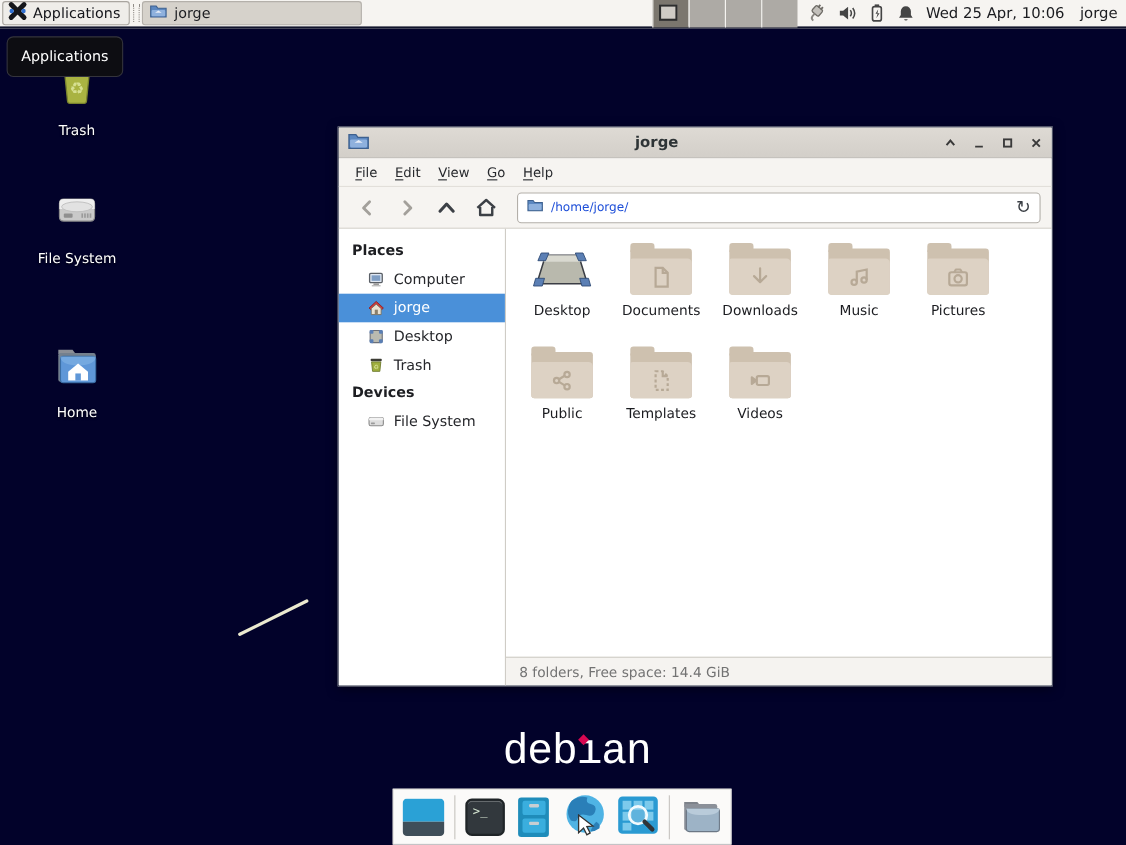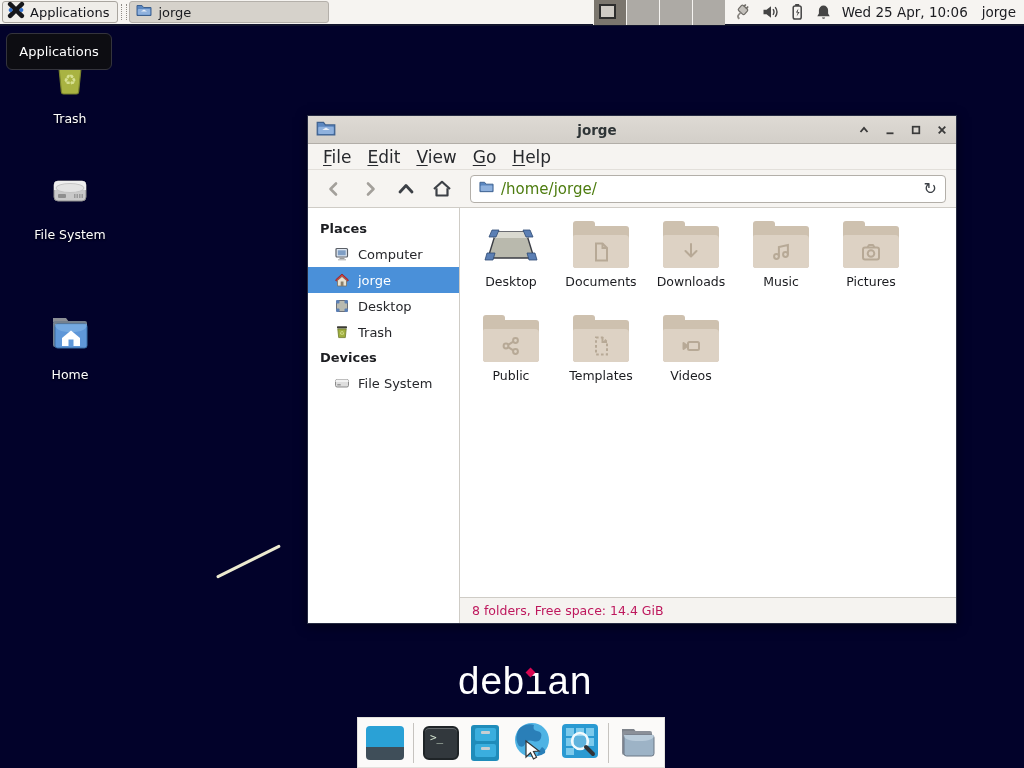--- a/index.html
+++ b/index.html
@@ -47,28 +47,28 @@
   
   .window { position:absolute; left:307px; top:115px; width:650px; height:509px;
             border:1px solid #262b42; background:#fff; box-shadow:0 2px 10px rgba(0,0,0,.5);
             display:flex; flex-direction:column; }
   .titlebar { height:28px; background:linear-gradient(#dedad4,#d3cfc9); border-bottom:1px solid #b2aea8;
               display:flex; align-items:center; padding:0 8px; }
   .titlebar .title { flex:1; text-align:center; font-size:13.5px; font-weight:bold; color:#2e3436; }
   .win-ctrls { display:flex; align-items:center; gap:14px; }
   .win-ctrls svg { display:block; }
   .menubar { height:26px; background:#f6f4f1; display:flex; align-items:center; padding-left:7px; border-bottom:1px solid #e2dfda;}
-  .menubar .mitem { padding:0 8px; font-size:17px; color:#27292d; }
+  .menubar .mitem { padding:0 8px; font-size:12px; color:#27292d; }
   .menubar u { text-decoration:underline; text-underline-offset:2px; }
   .toolbar { height:38px; background:#f6f4f1; border-bottom:1px solid #cfccc6;
              display:flex; align-items:center; padding:0 10px; gap:4px; }
   .tbtn { width:32px; height:28px; display:flex; align-items:center; justify-content:center; border-radius:3px; }
   .pathbar { flex:1; height:28px; margin-left:8px; background:#fff; border:1px solid #b3afa9; border-radius:4px;
              display:flex; align-items:center; padding:0 8px; gap:7px; }
-  .pathbar .ptext { flex:1; font-size:15px; color:#4d7c0f; }
+  .pathbar .ptext { flex:1; font-size:11px; color:#1d4ed8; }
   .pathbar .reload { font-size:16px; color:#3c4046; line-height:1; }
 
   .winbody { flex:1; display:flex; min-height:0; }
   .sidebar { width:152px; background:#fff; border-right:1px solid #cfccc6; padding-top:8px; font-size:13px; }
   .shead { height:25px; display:flex; align-items:center; padding-left:12px; font-weight:bold; color:#1d1e22; }
   .srow { height:26px; display:flex; align-items:center; gap:8px; padding-left:26px; color:#26272b; }
   .srow svg { flex:0 0 auto; display:block; }
   .srow.selected { background:#4a90d9; color:#fff; }
 
   .rightcol { flex:1; display:flex; flex-direction:column; min-width:0; }
@@ -76,21 +76,21 @@
              align-content:flex-start; }
   .fitem { width:90px; height:94px; display:flex; flex-direction:column; align-items:center; }
   .ficon { width:58px; height:48px; display:flex; align-items:flex-end; justify-content:center; }
   .folder { position:relative; width:56px; height:42px; background:#cec1af; border-radius:3px; }
   .folder::before { content:""; position:absolute; top:-5px; left:0; width:22px; height:8px;
                     background:#cec1af; border-radius:3px 3px 0 0; }
   .folder .front { position:absolute; left:0; right:0; bottom:0; height:33px; background:#ddd2c4;
                    border-radius:2px 4px 3px 3px; display:flex; align-items:center; justify-content:center; }
   .flabel { margin-top:6px; font-size:12.5px; color:#1b1c20; }
   .statusbar { height:26px; background:#f5f3f0; border-top:1px solid #cfccc6;
-               display:flex; align-items:center; padding-left:12px; font-size:12.5px; color:#be185d; }
+               display:flex; align-items:center; padding-left:12px; font-size:12.5px; color:#737373; }
 
   
   .debian { position:absolute; left:457px; top:662px; color:#ffffff; font-size:39px; font-weight:500;
             letter-spacing:-1px;font-family:Liberation Mono, monospace; }
   .debian .di { position:relative; }
   .debian .diamond { position:absolute; left:3px; top:7px; width:7px; height:7px; background:#d70751;
                      transform:rotate(45deg); }
 
   
   .dock { position:absolute; left:357px; top:717px; width:308px; height:51px; background:#fbfaf9;

